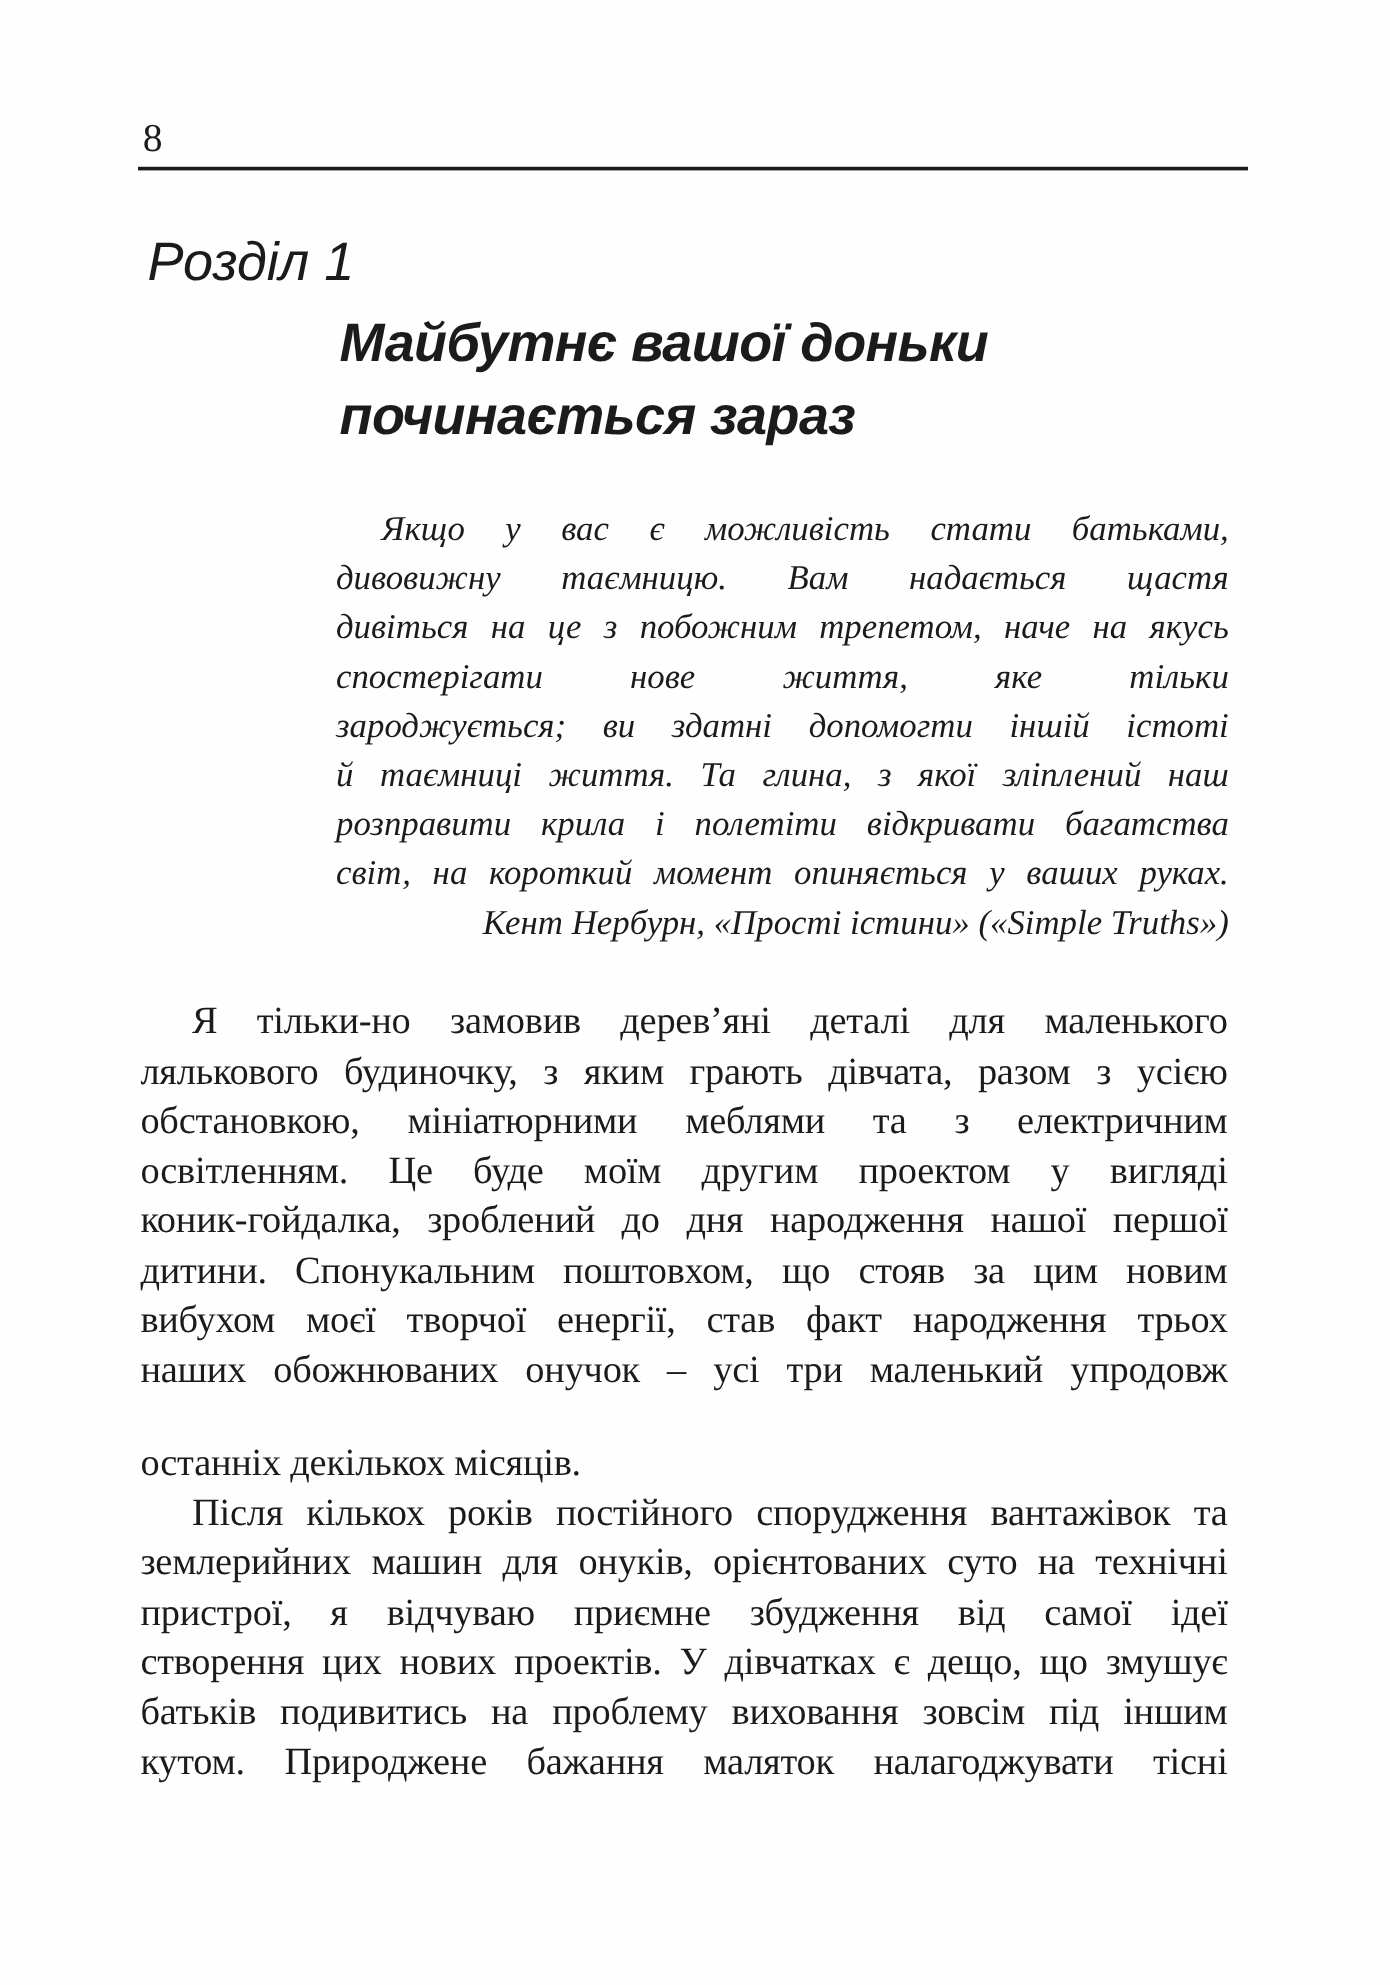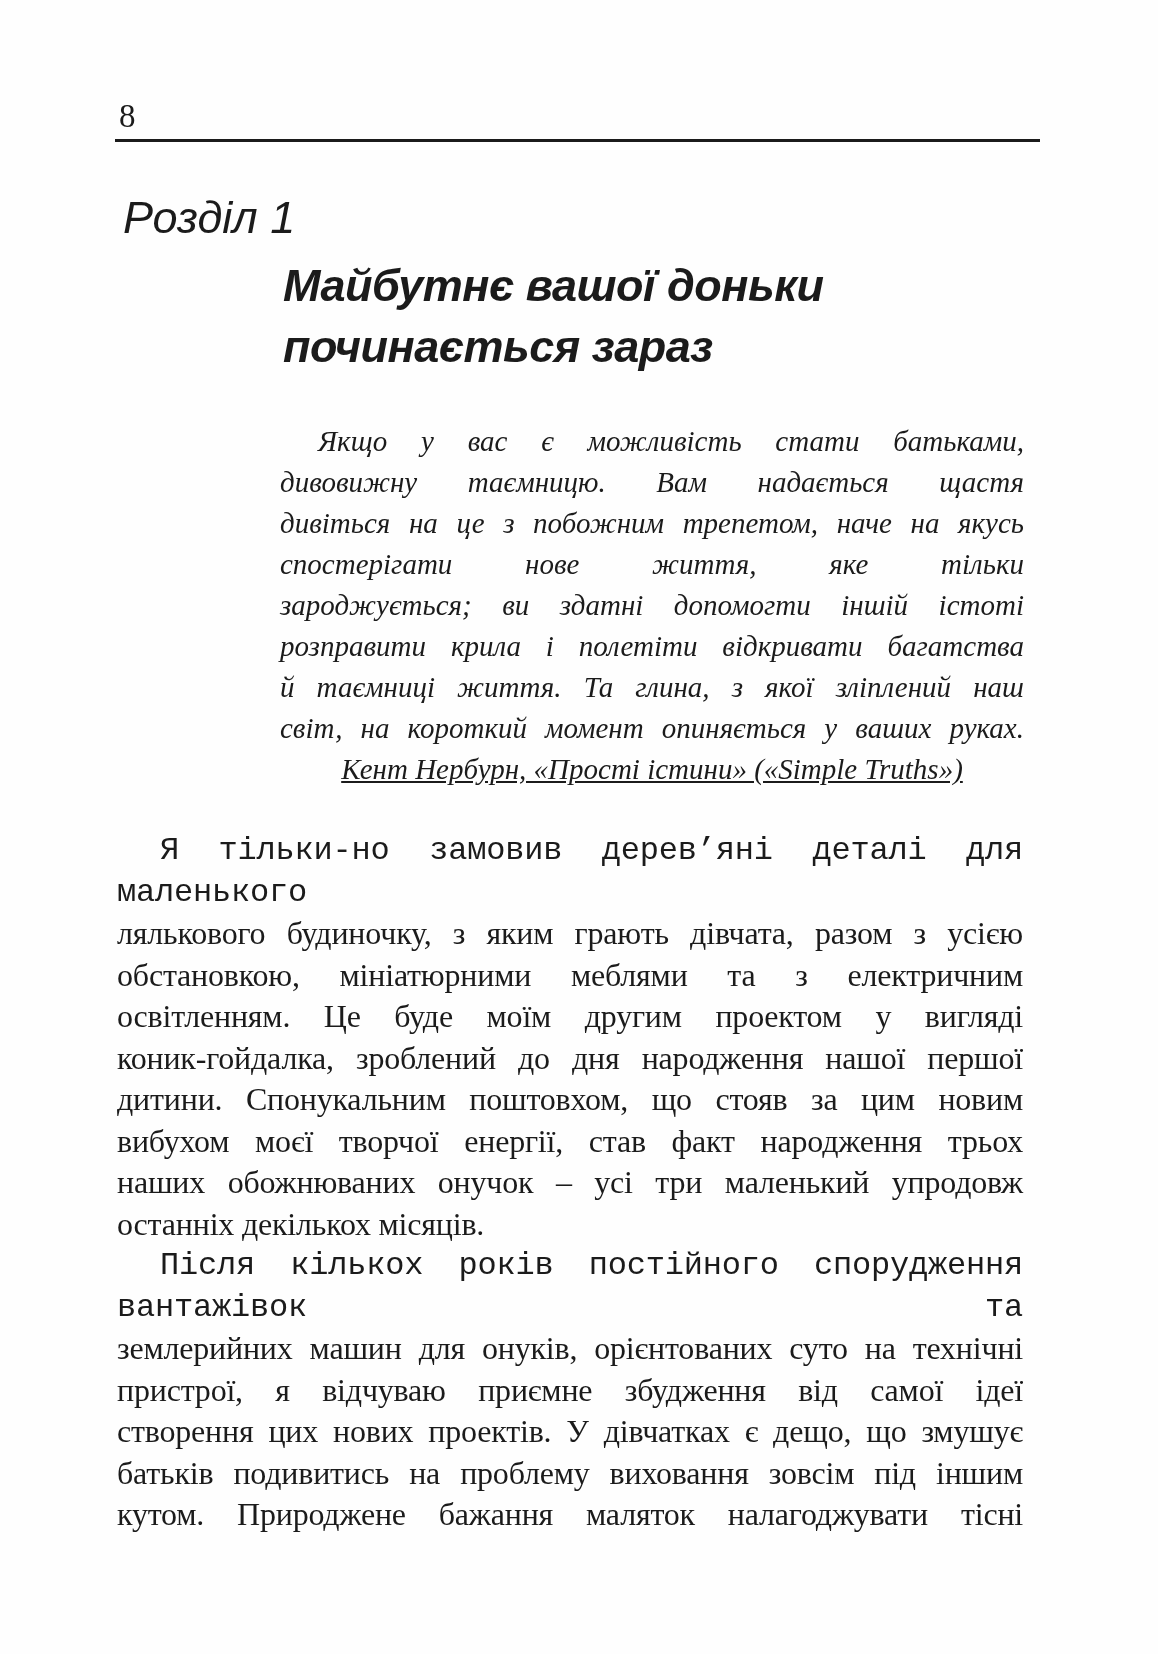--- a/index.html
+++ b/index.html
@@ -53,36 +53,36 @@
   .epigraph {
     position: absolute;
     left: 280px;
     top: 421px;
     width: 744px;
     font-style: italic;
     font-size: 29px;
     line-height: 41px;
   }
   .epigraph .quote .line:first-child { text-indent: 38px; }
-  .epigraph-attribution { text-align: center; text-decoration: underline; }
+  .epigraph-attribution { text-align: right; }
   .body-block {
     position: absolute;
     left: 117px;
     top: 830px;
     width: 906px;
     font-size: 32px;
     line-height: 41.5px;
     letter-spacing: -0.2px;
   }
-  .paragraph .line:first-child { text-indent: 43px; font-family: Liberation Mono, monospace; }
+  .paragraph .line:first-child { text-indent: 43px; }
   .line {
     text-align: justify;
     text-align-last: justify;
   }
-  .line.no-fill { text-align-last: left; }
+  .line.no-fill { text-align-last: left; margin-top: 36px; }
 </style>
 </head>
 <body>
 
 <div class="page">
 
   <div class="page-number">8</div>
 
   <div class="header-rule"></div>
 
@@ -93,22 +93,22 @@
     <div>починається зараз</div>
   </div>
 
   <div class="epigraph">
     <div class="quote">
         <div class="line">Якщо у вас є можливість стати батьками,</div>
         <div class="line">дивовижну таємницю. Вам надається щастя</div>
         <div class="line">дивіться на це з побожним трепетом, наче на якусь</div>
         <div class="line">спостерігати нове життя, яке тільки</div>
         <div class="line">зароджується; ви здатні допомогти іншій істоті</div>
+        <div class="line">й таємниці життя. Та глина, з якої зліплений наш</div>
         <div class="line">розправити крила і полетіти відкривати багатства</div>
-        <div class="line">й таємниці життя. Та глина, з якої зліплений наш</div>
         <div class="line">світ, на короткий момент опиняється у ваших руках.</div>
       </div>
     <div class="epigraph-attribution">Кент Нербурн, «Прості істини» («Simple Truths»)</div>
   </div>
 
   <div class="body-block">
     <div class="paragraph">
         <div class="line">Я тільки-но замовив дерев’яні деталі для маленького</div>
         <div class="line">лялькового будиночку, з яким грають дівчата, разом з усією</div>
         <div class="line">обстановкою, мініатюрними меблями та з електричним</div>

